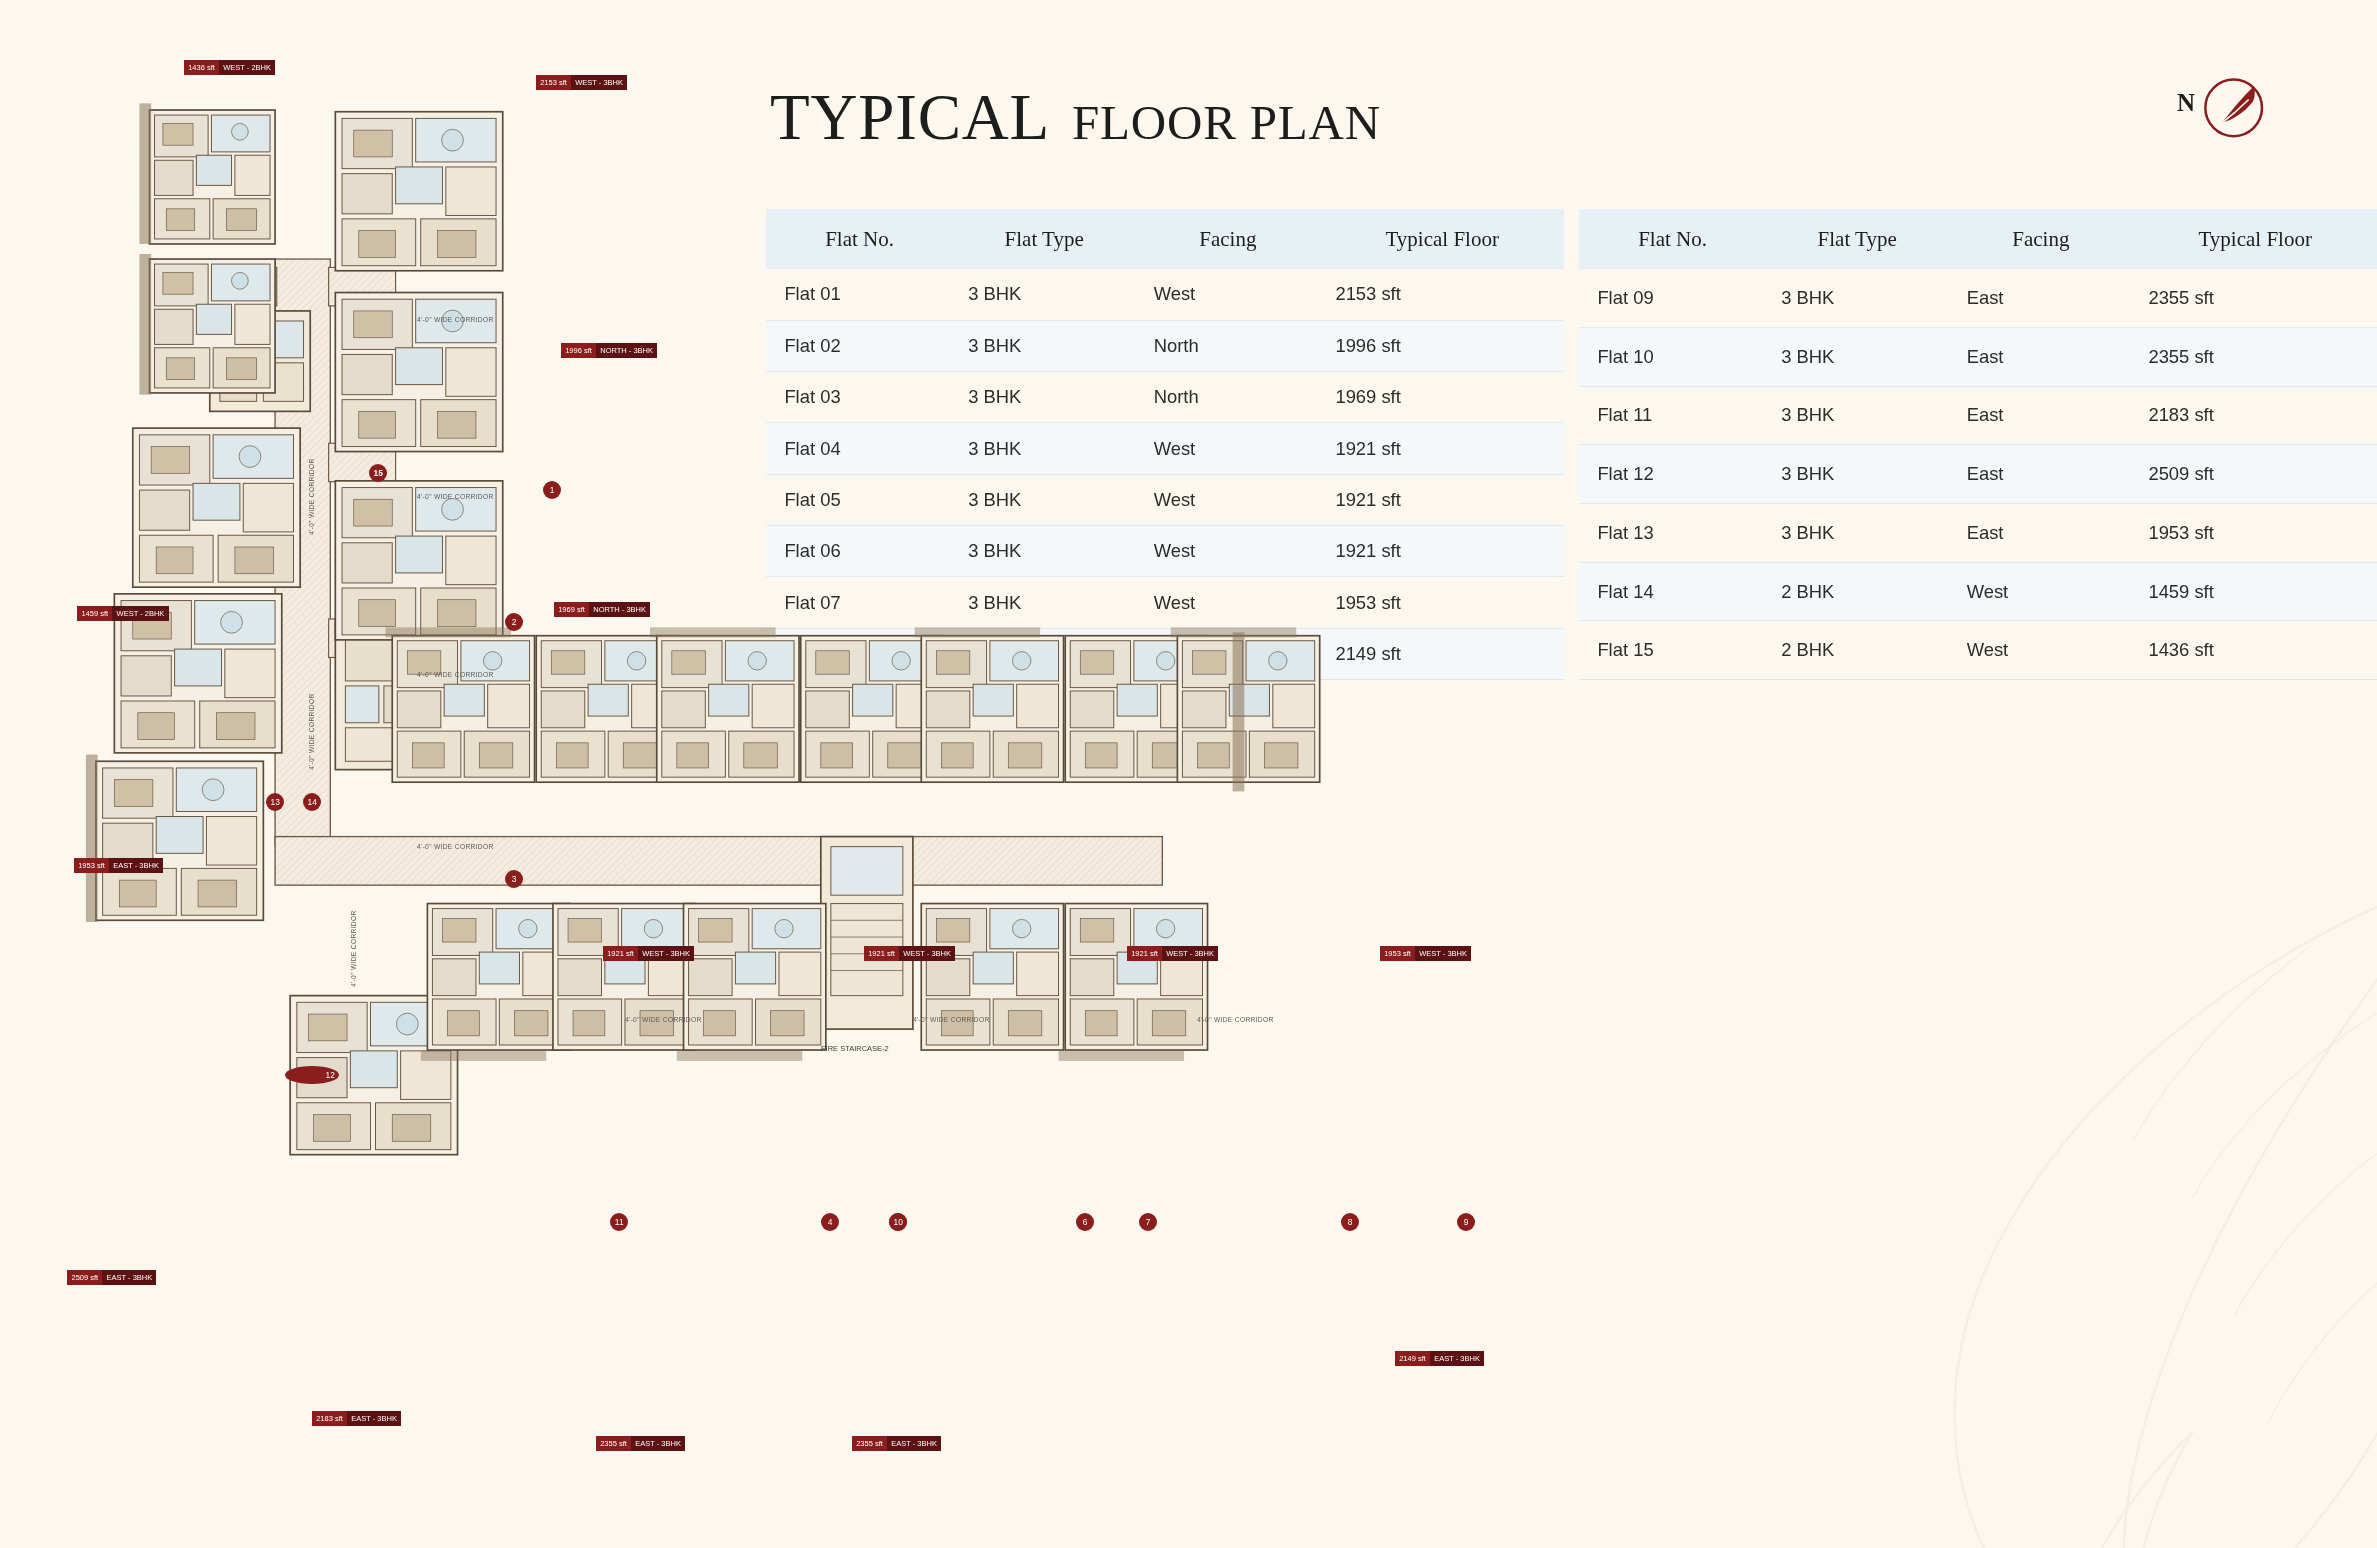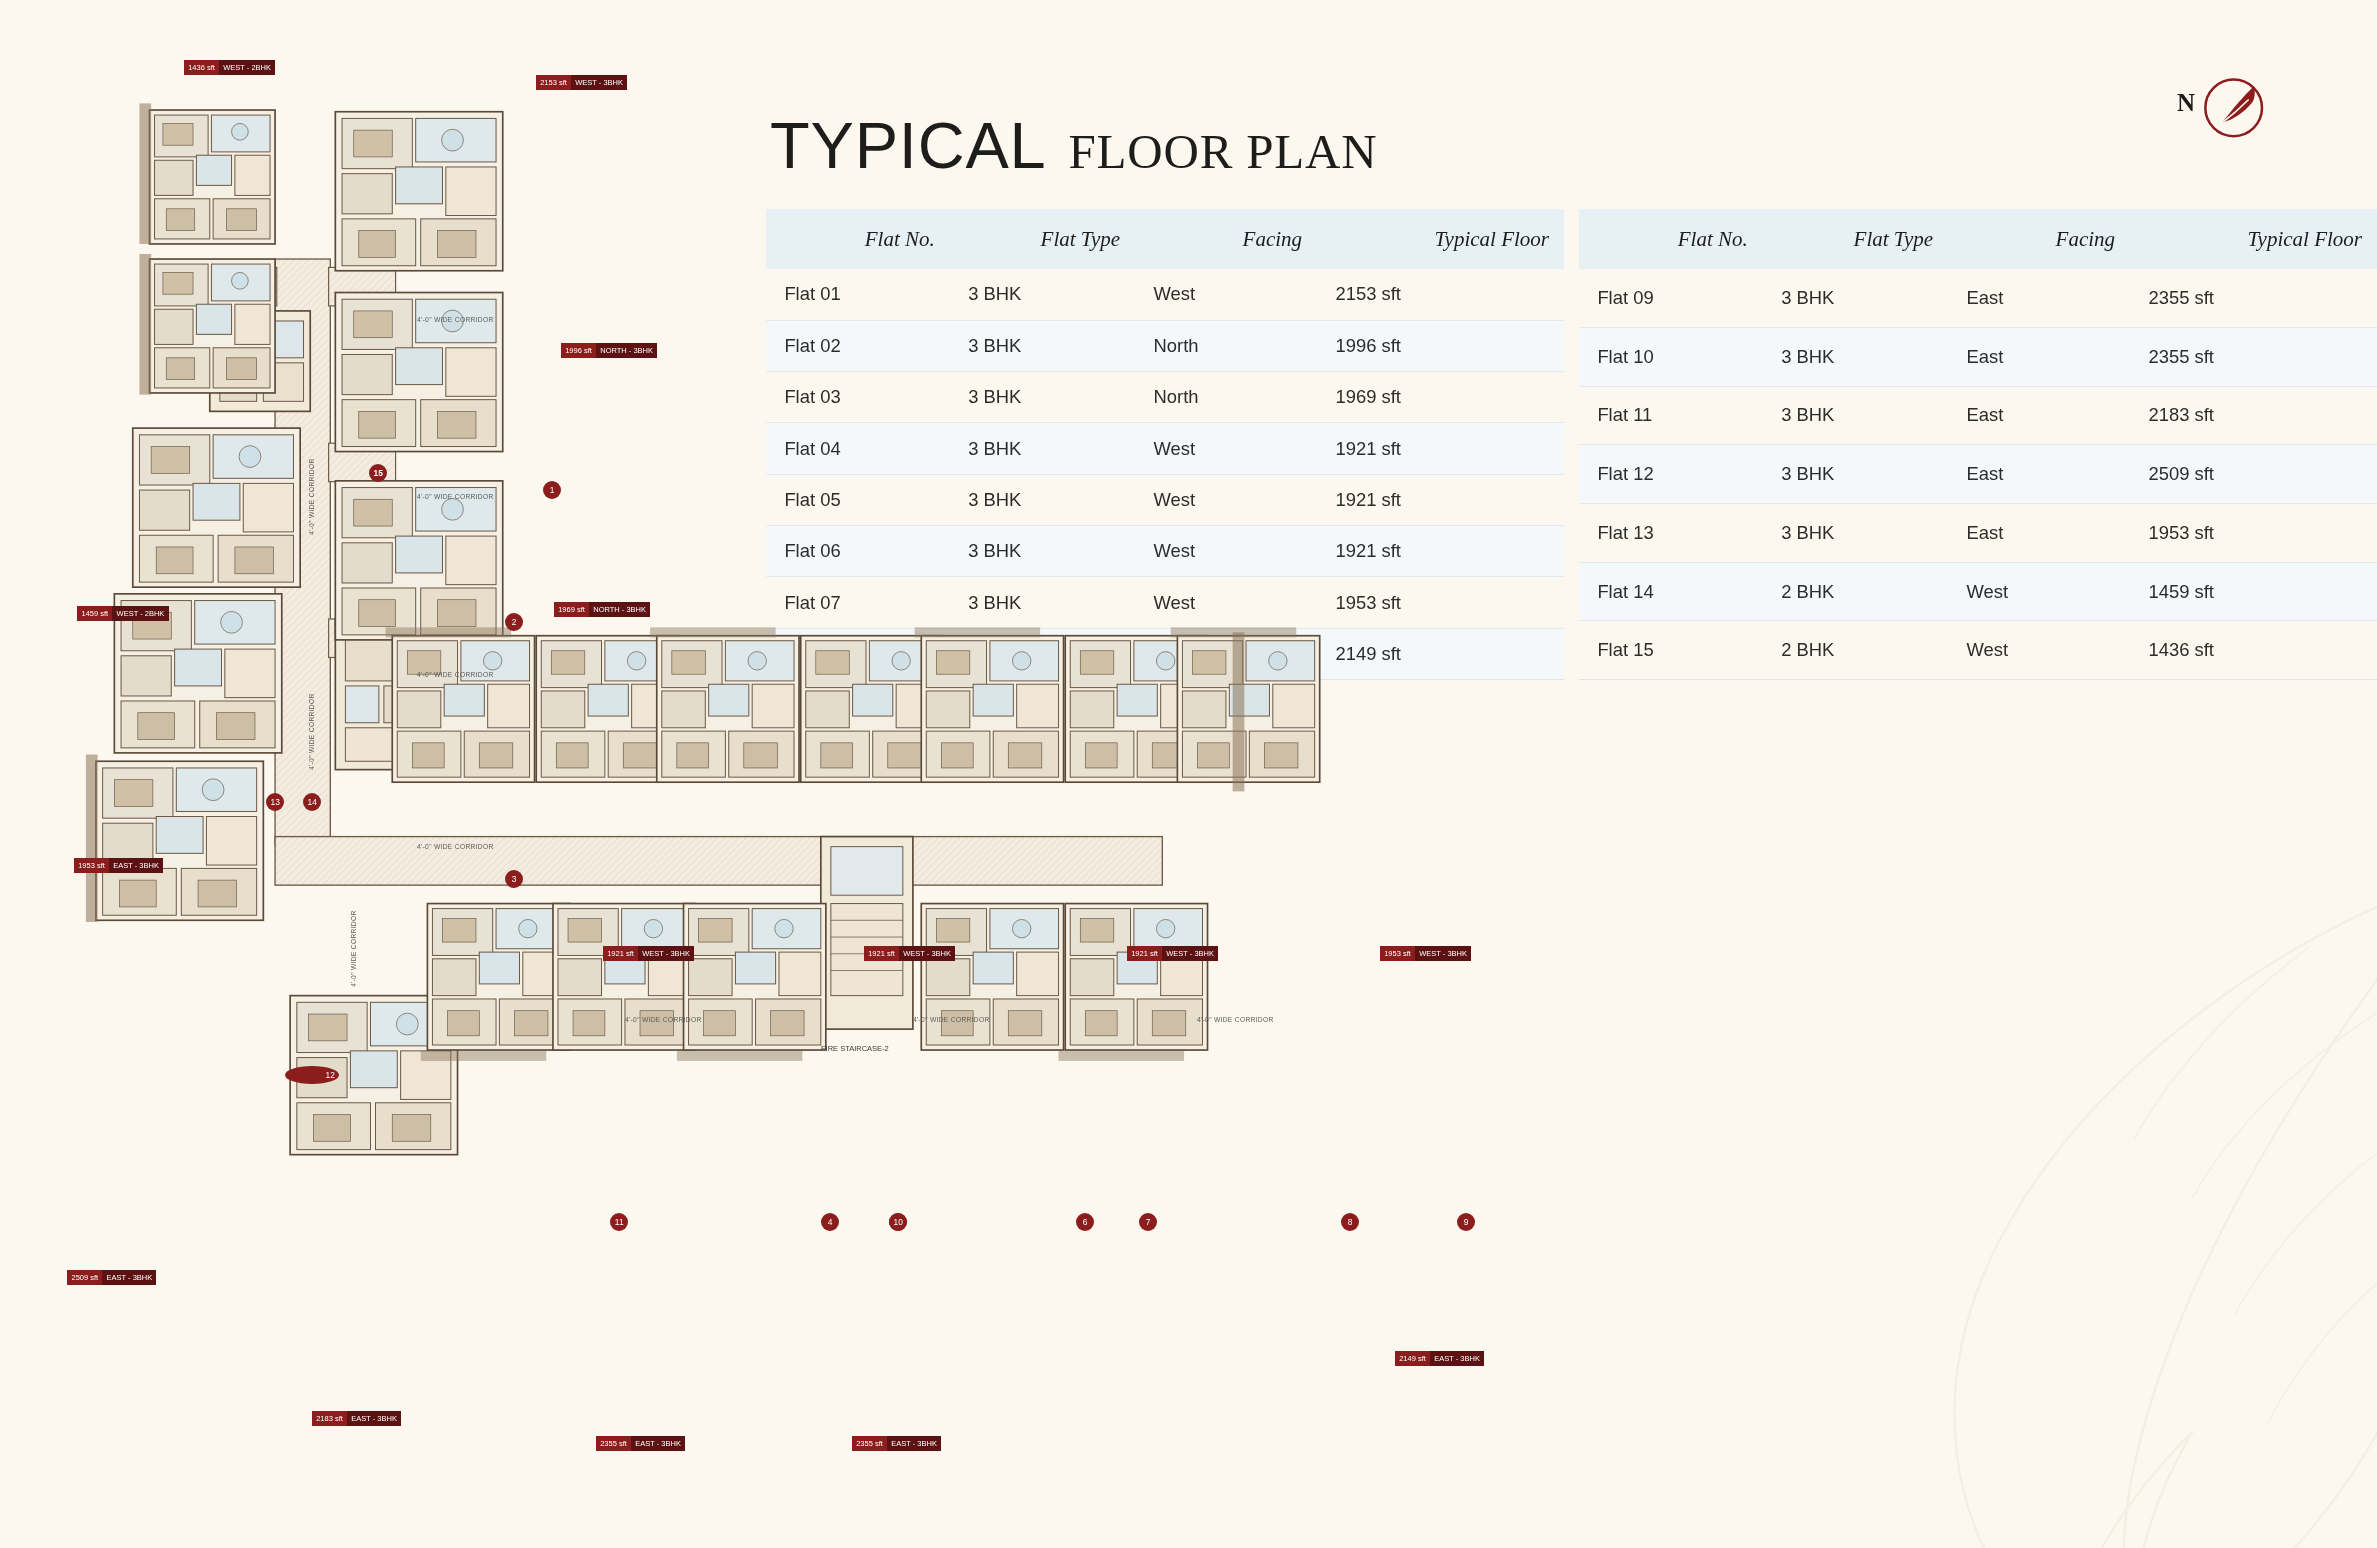--- a/index.html
+++ b/index.html
@@ -29,26 +29,25 @@
   
   .title-wrap {
     position: absolute;
     left: 770px;
     top: 80px;
     display: flex;
     align-items: baseline;
     gap: 22px;
   }
   .title-main {
-    font-family: Liberation Sans, sans-serif;
+    font-family: Liberation Serif, serif;
     font-size: 65px;
     letter-spacing: 0.8px;
     color: #1d1d1b;
     font-weight: 400;
-    margin-top: 28px;
   }
   .title-sub {
     font-family: "Liberation Serif", serif;
     font-size: 49px;
     letter-spacing: 0.8px;
     color: #1d1d1b;
     font-weight: 400;
   }
 
   
@@ -81,24 +80,23 @@
     border-collapse: collapse;
     font-size: 17.6px;
     color: #2a2a28;
   }
   table.flat-table thead th {
     background: #e6f0f5;
     font-family: "Liberation Serif", serif;
     font-weight: 400;
     font-size: 21px;
     color: #1d1d1b;
-    text-align: right;
+    text-align: center;
     padding: 17.6px 15px 17.6px 18.4px;
     white-space: nowrap;
-    font-style: italic;
   }
   table.flat-table tbody td {
     padding: 14.2px 15px 14.2px 18.4px;
     border-bottom: 0.8px solid #e3ebef;
     white-space: nowrap;
     font-size: 18.4px;
     color: #2c2c2a;
   }
   table.flat-table tbody tr:nth-child(even) td {
     background: #f4f8fa;

